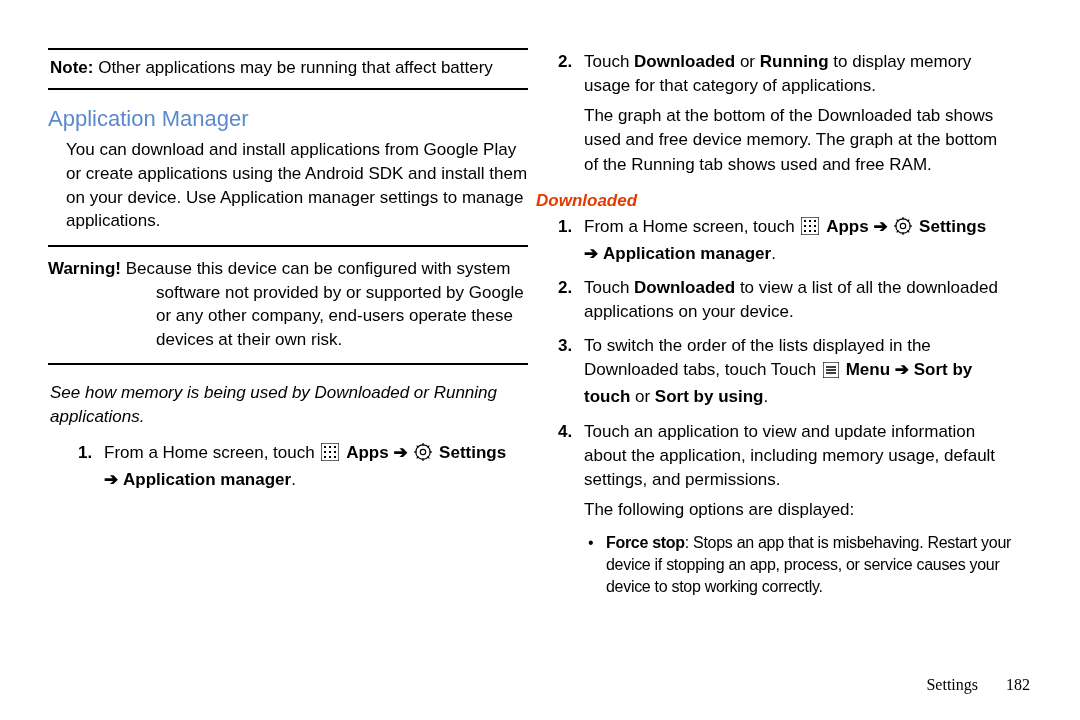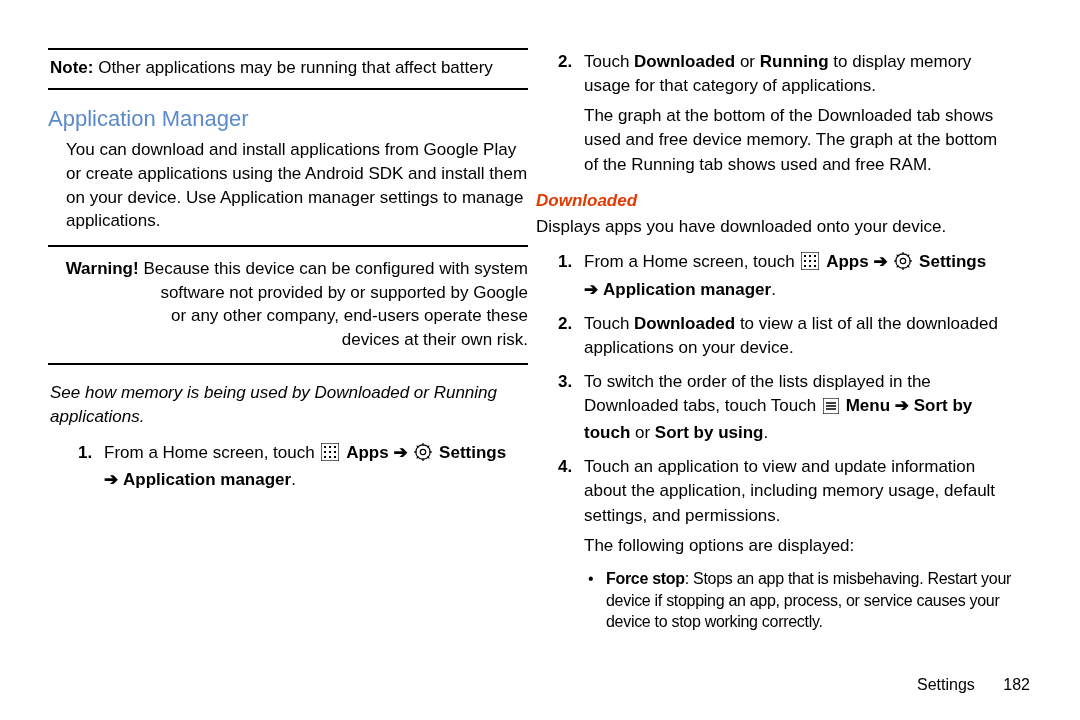--- a/index.html
+++ b/index.html
@@ -41,21 +41,20 @@
   .warn-box {
     border-top: 2px solid #000;
     border-bottom: 2px solid #000;
     padding: 10px 0 12px 0;
     margin: 6px 0 16px 0;
   }
   .warn-inner {
     padding-left: 108px;
     text-indent: -108px;
     line-height: 1.38;
-    text-align: right;
   }
   .subhead {
     color: #e23a00;
     font-weight: bold;
     font-style: italic;
     font-size: 17px;
     margin: 14px 0 4px 0;
   }
   .step-list {
     list-style: none;
@@ -98,20 +97,21 @@
   .icon {
     display: inline-block;
     vertical-align: -3px;
     margin: 0 2px;
   }
   .footer {
     position: absolute;
     bottom: 26px;
     right: 50px;
     font-size: 16px;
+    font-family: Liberation Serif, serif;
   }
   .footer .sec { margin-right: 24px; }
 </style>
 </head>
 <body>
 
 <div class="page">
 
   <div class="col">
     <div class="note-box">
@@ -180,21 +180,20 @@
     <ol class="step-list" style="margin-left:22px;">
       <li>
         <span class="step-num">2.</span>
         <span>Touch </span><b>Downloaded</b><span> or </span><b>Running</b><span> to display memory usage for that category of applications.</span>
         <div style="height:6px"></div>
         <span>The graph at the bottom of the Downloaded tab shows used and free device memory. The graph at the bottom of the Running tab shows used and free RAM.</span>
       </li>
     </ol>
 
     <div class="subhead">Downloaded</div>
-    <p class="body-p" style="margin-left:0;">Displays apps you have downloaded onto your device.</p>
 
     <ol class="step-list" style="margin-left:22px;">
       <li>
         <span class="step-num">1.</span>
         <span>From a Home screen, touch </span>
         <span class="icon">
           <svg width="18" height="18" viewBox="0 0 18 18">
               <rect x="0" y="0" width="18" height="18" fill="none" stroke="#000" stroke-width="1.2"></rect>
               <g fill="#000">
                 <rect x="3" y="3" width="2" height="2"></rect>

